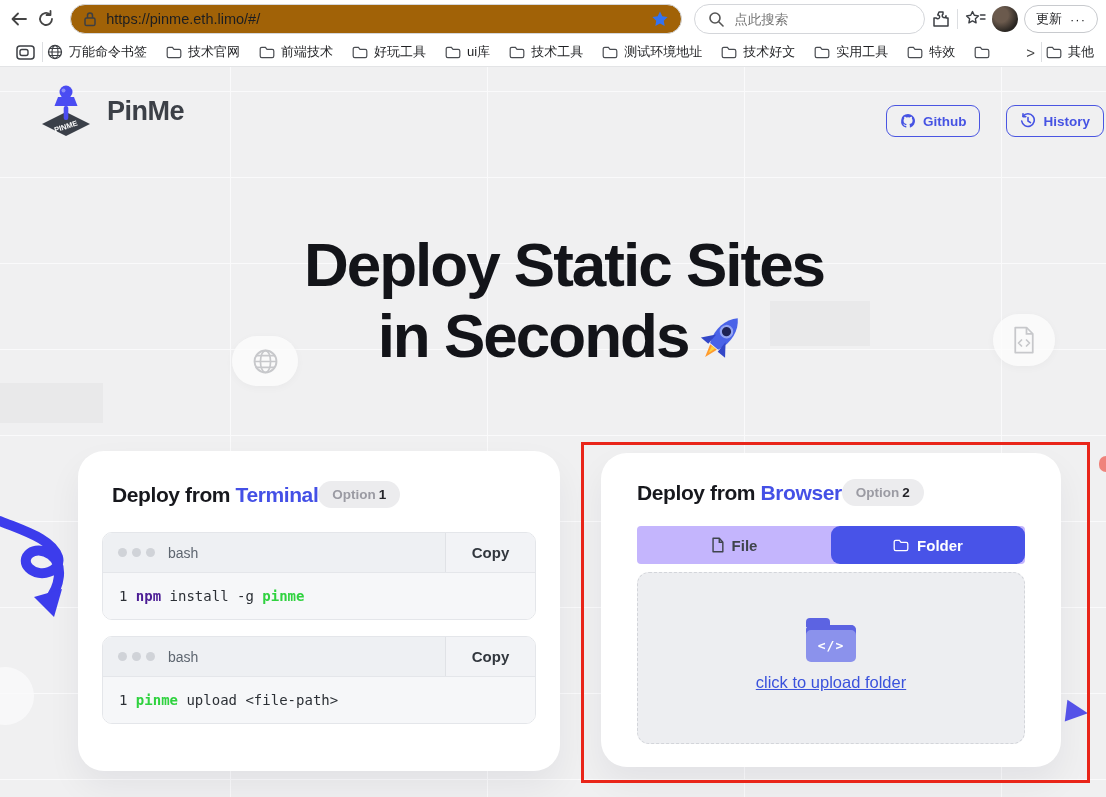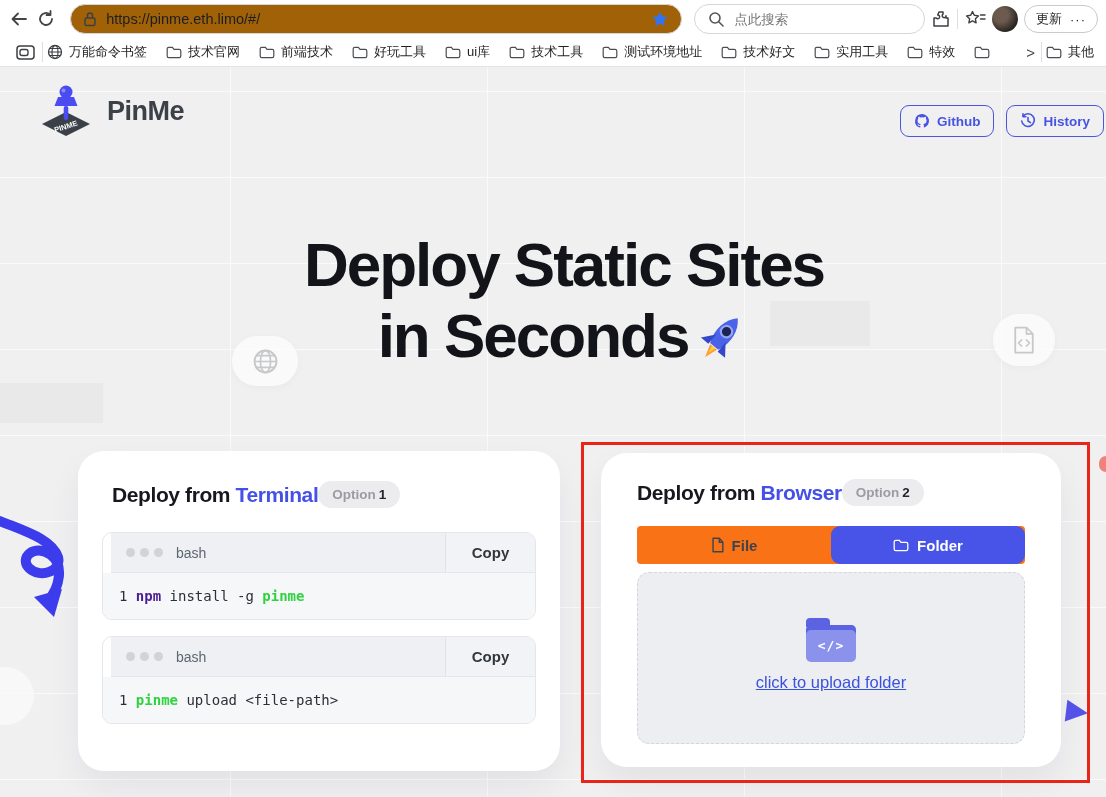--- a/index.html
+++ b/index.html
@@ -30,50 +30,50 @@
   
   .page { position:relative; width:1106px; height:730px; background-color:#f0f0f1; overflow:hidden;
     background-image: linear-gradient(#fafafb 1.5px, transparent 1.5px), linear-gradient(90deg, #fafafb 1.5px, transparent 1.5px);
     background-size:257px 86px; background-position:-27px 24px; }
   .gray-cell { position:absolute; background:rgba(0,0,0,0.028); }
   .deco-pill { position:absolute; background:rgba(251,251,252,0.85); border-radius:28px; display:flex; align-items:center; justify-content:center; box-shadow:0 2px 8px rgba(0,0,0,0.03); }
   .faint-circle { position:absolute; width:58px; height:58px; border-radius:50%; background:rgba(250,250,251,0.8); }
 
   .logo-group { position:absolute; left:38px; top:16px; display:flex; align-items:center; gap:13px; }
   .brand-text { font-size:27px; font-weight:800; color:#3c4047; letter-spacing:-0.5px; }
-  .header-buttons { position:absolute; top:38px; right:2px; display:flex; gap:12px; }
+  .header-buttons { position:absolute; top:38px; right:2px; display:flex; gap:26px; }
   .btn-outline { display:flex; align-items:center; gap:7px; padding:7px 13px; border:1.5px solid #4a55e2; border-radius:9px; color:#4653e3; font-weight:700; font-size:13.5px; background:transparent; cursor:pointer; font-family:"Liberation Sans",sans-serif; white-space:nowrap; }
 
   .hero { position:absolute; top:162px; left:22px; right:0; text-align:center; font-weight:800; font-size:62px; line-height:71px; color:#131419; letter-spacing:-2px; }
   .hero .rocket { display:inline-block; vertical-align:-8px; margin-left:6px; }
 
   
   .card { position:absolute; background:#fff; border-radius:26px; box-shadow:0 16px 34px rgba(20,20,50,0.06); }
   .card-terminal { left:78px; top:384px; width:482px; height:320px; padding:30px 24px; }
   .card-browser { left:601px; top:386px; width:460px; height:314px; padding:26px 36px; }
   .title-row { display:flex; align-items:center; justify-content:flex-start; }
   .card-terminal .title-row { padding:0 10px; }
   .card-title { font-size:21px; font-weight:800; color:#17181d; letter-spacing:-0.4px; }
   .card-title .accent { color:#4450e6; }
   .option-badge { background:#ececee; border-radius:16px; padding:6px 14px; font-size:13.5px; color:#9b9ba3; font-weight:700; white-space:nowrap; }
   .option-badge b { color:#26262b; font-weight:800; margin-left:3px; }
 
   .code-block { border:1px solid #e4e6ea; border-radius:10px; overflow:hidden; }
   .cb-1 { margin-top:24px; }
   .cb-2 { margin-top:16px; }
-  .code-header { height:40px; background:#eef0f3; display:flex; align-items:center; border-bottom:1px solid #e4e6ea;margin-left:8px; }
+  .code-header { height:40px; background:#eef0f3; display:flex; align-items:center; border-bottom:1px solid #e4e6ea; }
   .dots3 { display:flex; gap:5px; margin-left:15px; }
   .dots3 i { width:9px; height:9px; border-radius:50%; background:#d0d3d8; }
   .code-lang { margin-left:13px; font-size:14px; color:#5e6670; }
   .copy-btn { margin-left:auto; width:90px; height:100%; border-left:1px solid #e0e2e6; background:#f2f3f6; display:flex; align-items:center; justify-content:center; font-size:15px; font-weight:700; color:#32373e; cursor:pointer; }
   .code-body { background:#f6f7f9; padding:15px 16px; font-family:"DejaVu Sans Mono", monospace; font-size:14px; color:#2c3036; white-space:pre; }
   .tok-orange { color:#4c1d95; font-weight:700; }
   .tok-green { color:#2fd23f; font-weight:700; }
 
-  .tabs-rail { margin-top:20px; height:38px; background:#f97316; border-radius:4px; display:flex; }
+  .tabs-rail { margin-top:20px; height:38px; background:#c4b5fd; border-radius:4px; display:flex; }
   .tab { flex:1; display:flex; align-items:center; justify-content:center; gap:8px; font-size:15px; font-weight:700; color:#3f444c; cursor:pointer; }
   .tab-active { background:#4853e8; border-radius:9px; color:#fff; }
   .dropzone { margin-top:8px; height:172px; background:#edeef1; border:1.5px dashed #d3d5da; border-radius:12px; display:flex; flex-direction:column; align-items:center; justify-content:center; cursor:pointer; }
   .upload-folder { position:relative; width:50px; height:37px; background:#8b92ec; border-radius:5px; display:flex; align-items:center; justify-content:center; box-shadow:inset 0 5px 0 #5c63e2; margin-bottom:11px; }
   .upload-folder::before { content:""; position:absolute; top:-7px; left:0; width:24px; height:9px; background:#5c63e2; border-radius:4px 4px 0 0; }
   .upload-folder span { position:relative; color:#fff; font-family:"DejaVu Sans Mono",monospace; font-size:13px; font-weight:700; letter-spacing:1px; margin-top:4px; }
   .upload-link { font-size:16.5px; color:#3a52dc; text-decoration:underline; cursor:pointer; }
 
   .red-rect { position:absolute; left:581px; top:375px; width:509px; height:341px; border:3px solid #e92519; z-index:6; pointer-events:none; }
   .red-pill { position:absolute; left:1099px; top:389px; width:7px; height:16px; background:#ef837c; border-radius:8px 0 0 8px; z-index:7; }

